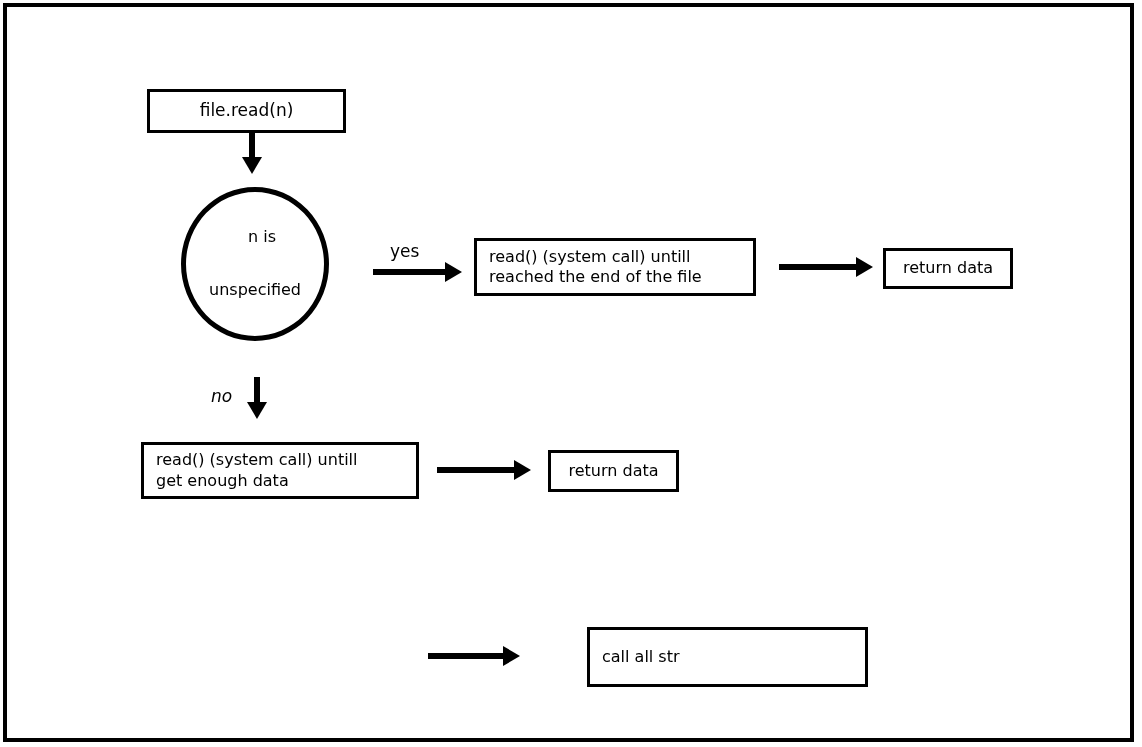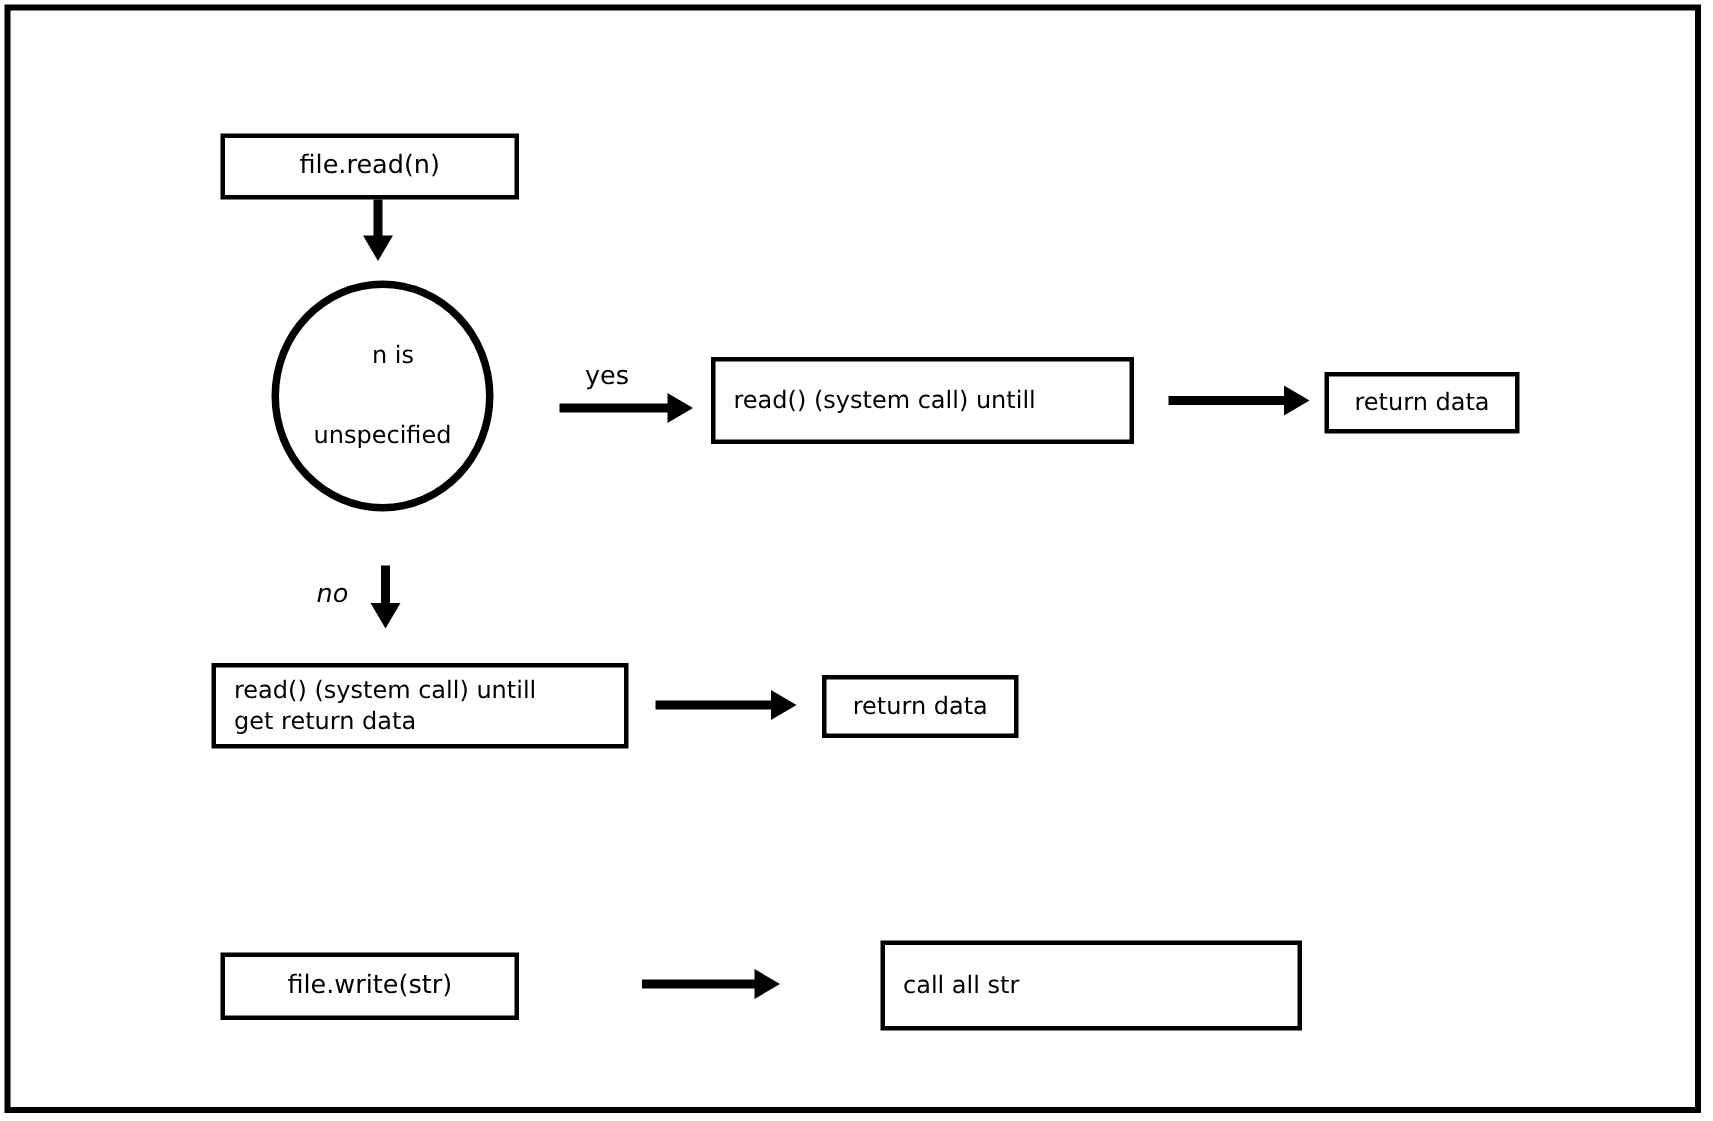--- a/index.html
+++ b/index.html
@@ -134,54 +134,52 @@
   </div>
 
   <div class="edge-label" style="left:390px; top:241px; font-size:17px;">yes</div>
   <div class="arrow-h" style="left:373px; top:272px; width:89px;">
     <div class="shaft" style="width:74px;"></div>
     <div class="head" style="left:72px;"></div>
   </div>
 
   <div class="node left" style="left:474px; top:238px; width:282px; height:58px; font-size:16px;">
     <div class="line">read() (system call) untill</div>
+    <div class="line">reached the end of the file</div>
   </div>
 
   <div class="arrow-h" style="left:779px; top:267px; width:94px;">
     <div class="shaft" style="width:79px;"></div>
     <div class="head" style="left:77px;"></div>
   </div>
 
   <div class="node center" style="left:883px; top:248px; width:130px; height:41px; font-size:16px;">
     <div class="line">return data</div>
   </div>
 
   <div class="edge-label" style="left:211px; top:386px; font-size:17px;font-style:italic;">no</div>
   <div class="arrow-v" style="left:257px; top:377px; height:40px;">
     <div class="shaft" style="height:27px;"></div>
     <div class="head" style="top:25px;"></div>
   </div>
 
   <div class="node left" style="left:141px; top:442px; width:278px; height:57px; font-size:16px;">
     <div class="line">read() (system call) untill</div>
-    <div class="line">get return data</div>
+    <div class="line">get enough data</div>
   </div>
 
   <div class="arrow-h" style="left:437px; top:470px; width:94px;">
     <div class="shaft" style="width:79px;"></div>
     <div class="head" style="left:77px;"></div>
   </div>
 
   <div class="node center" style="left:548px; top:450px; width:131px; height:42px; font-size:16px;">
     <div class="line">return data</div>
   </div>
 
-  <div class="node center" style="left:147px; top:635px; width:199px; height:45px; font-size:17px;">
-    <div class="line">file.write(str)</div>
-  </div>
 
   <div class="arrow-h" style="left:428px; top:656px; width:92px;">
     <div class="shaft" style="width:77px;"></div>
     <div class="head" style="left:75px;"></div>
   </div>
 
   <div class="node left" style="left:587px; top:627px; width:281px; height:60px; font-size:16px;">
     <div class="line">call all str</div>
   </div>
 

